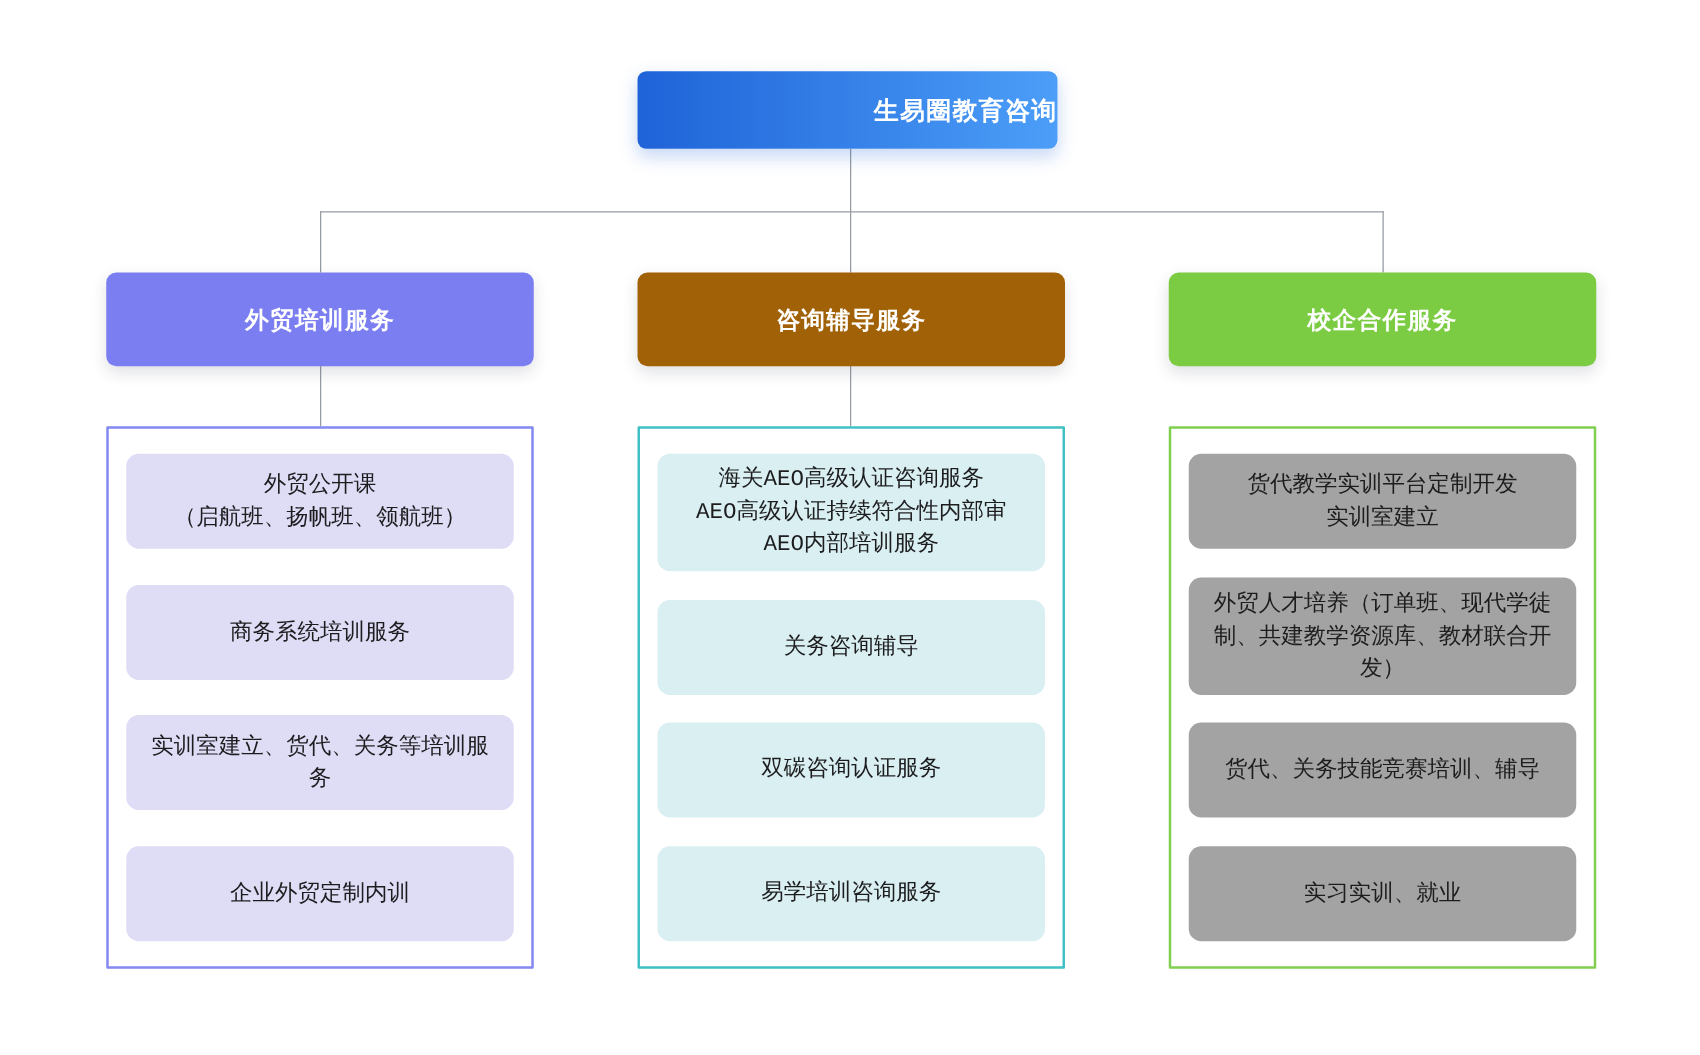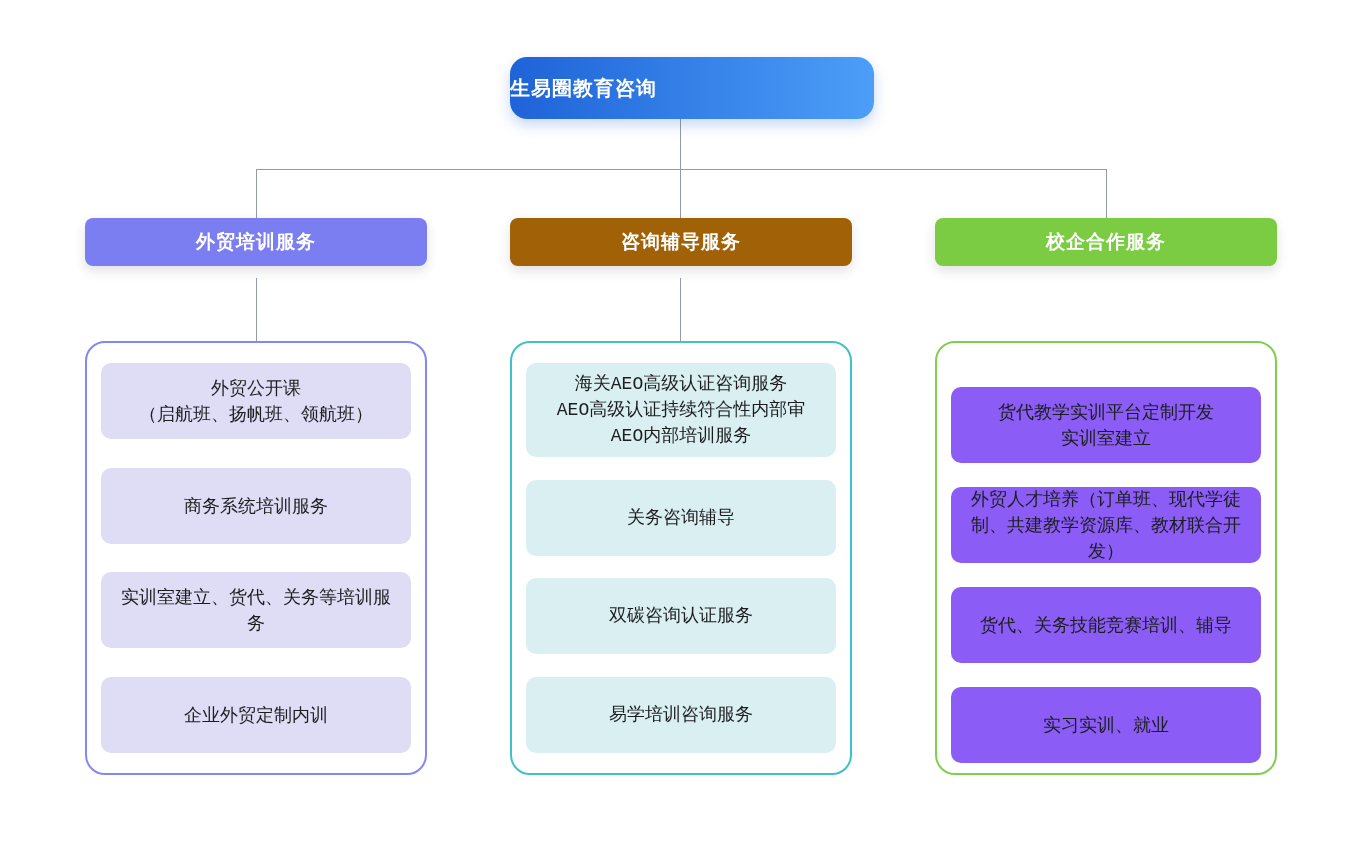--- a/index.html
+++ b/index.html
@@ -16,59 +16,59 @@
     font-family: "DejaVu Sans", "Liberation Sans", sans-serif;
   }
   .line {
     position: absolute;
     background: #959ba2;
   }
   .root-node {
     position: absolute;
     left: 510px;
     top: 57px;
-    width: 364px;
+    width: 336px;
     height: 62px;
     background: linear-gradient(90deg, #1e63d8 0%, #4c9ef8 100%);
-    border-radius: 17px;
+    border-radius: 7px;
     color: #ffffff;
     font-weight: bold;
     font-size: 20px;
     letter-spacing: 1px;
     display: flex;
     align-items: center;
-    justify-content: flex-start;
+    justify-content: flex-end;
     box-shadow: 0 6px 14px rgba(30, 99, 216, 0.25);
   }
   .branch-header {
     position: absolute;
     top: 218px;
     width: 342px;
-    height: 48px;
+    height: 75px;
     border-radius: 8px;
     color: #ffffff;
     font-weight: bold;
     font-size: 19px;
     letter-spacing: 1px;
     display: flex;
     align-items: center;
     justify-content: center;
     box-shadow: 0 5px 12px rgba(40, 50, 70, 0.14);
   }
   .branch-header.b0 { left: 85px;  background: #7b7ef0; }
   .branch-header.b1 { left: 510px; background: #a16207; }
   .branch-header.b2 { left: 935px; background: #7ccc43; align-items: center; }
   .branch-container {
     position: absolute;
     top: 341px;
     width: 342px;
     height: 434px;
     box-sizing: border-box;
     border: 2px solid;
-    border-radius: 20px;
+    border-radius: 1px;
     background: #ffffff;
     padding: 20px 14px;
     display: flex;
     flex-direction: column;
     justify-content: space-between;
   }
   .branch-container.c0 { left: 85px;  border-color: #8488f1; }
   .branch-container.c1 { left: 510px; border-color: #40c1c6; font-family: Liberation Mono, monospace; }
   .branch-container.c2 { left: 935px; border-color: #80cf50; }
   .service-item {
@@ -80,21 +80,21 @@
     justify-content: center;
     text-align: center;
     padding: 8px 13px;
     font-size: 18px;
     line-height: 26px;
     color: #1d1d1f;
     white-space: pre-line;
   }
   .c0 .service-item { background: #dfdcf6; }
   .c1 .service-item { background: #d9eff2; }
-  .c2 .service-item { background: #8b5cf6; margin-top: 24px; }
+  .c2 .service-item { background: #a3a3a3; }
 </style>
 </head>
 <body>
 
 <div class="canvas">
 
   <div class="line" style="left:680px; top:119px; width:1px; height:50px;"></div>
   <div class="line" style="left:256px; top:169px; width:851px; height:1px;"></div>
   <div class="line" style="left:256px; top:169px; width:1px; height:49px;"></div>
   <div class="line" style="left:680px; top:169px; width:1px; height:49px;"></div>

